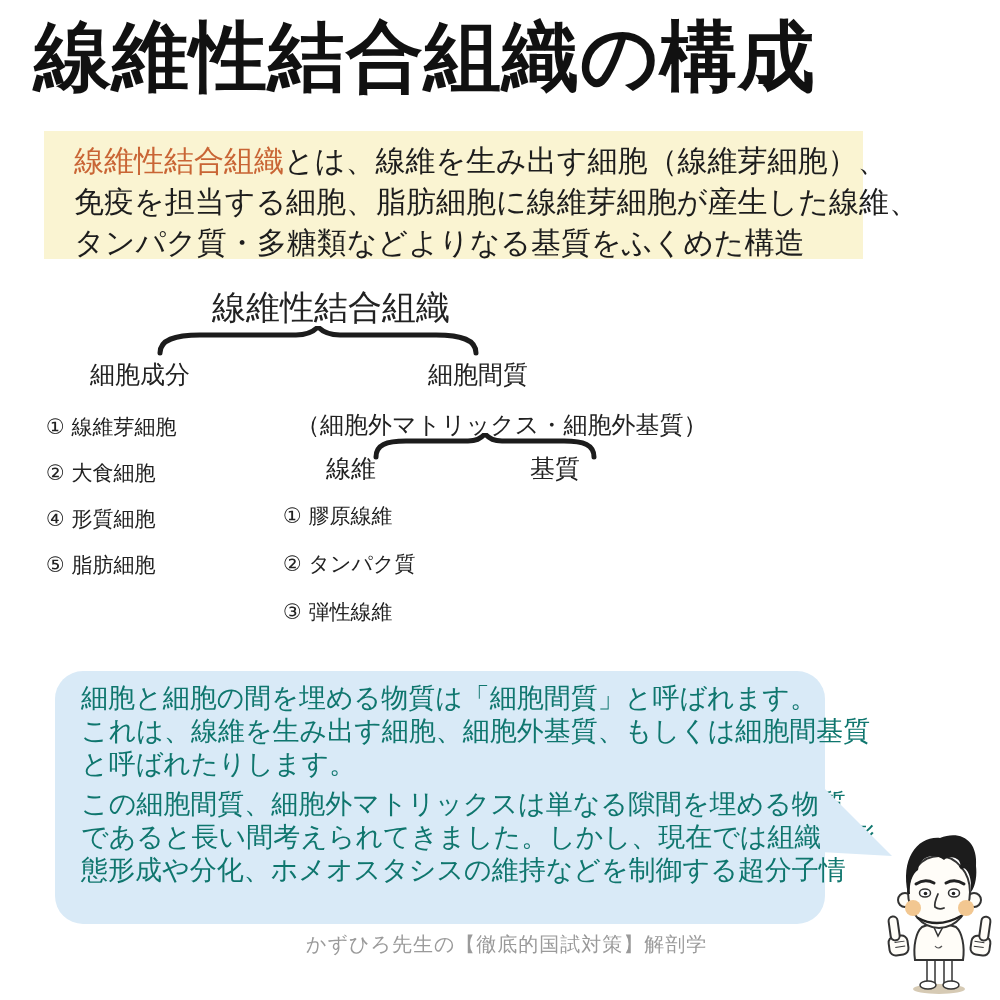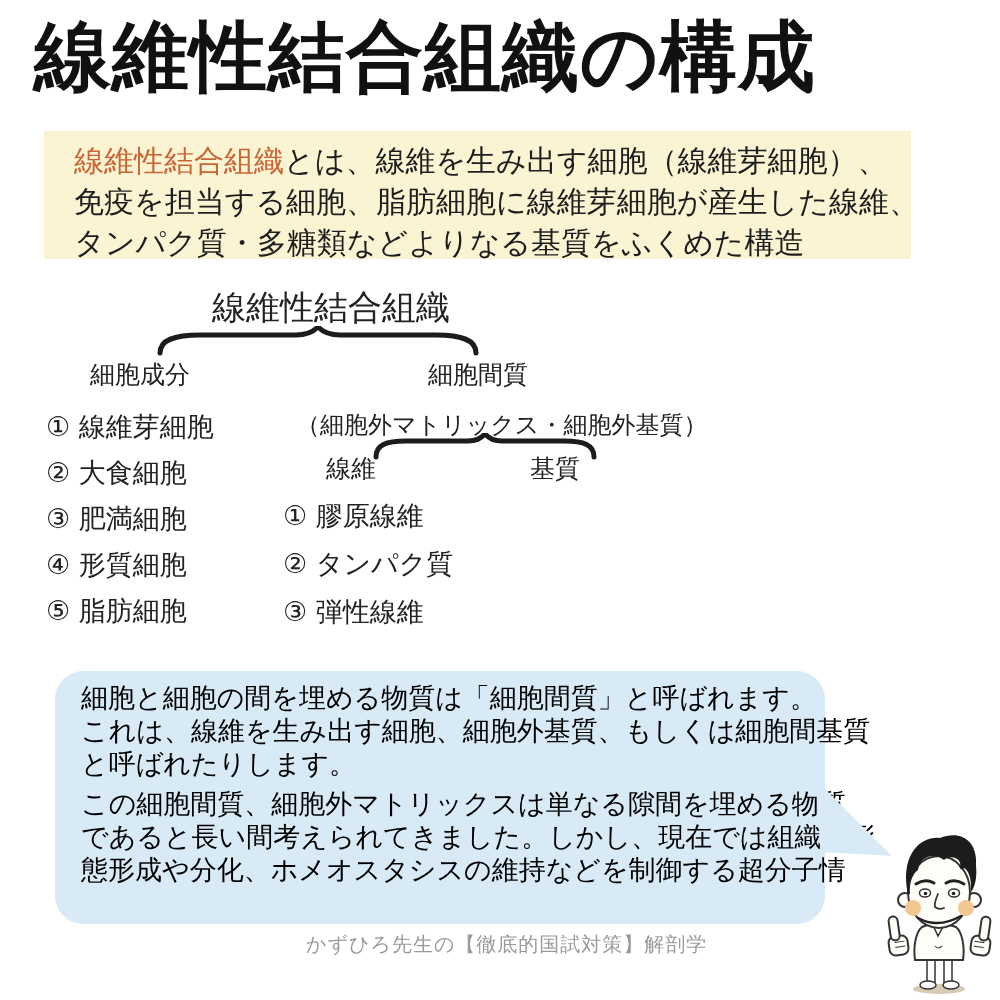--- a/index.html
+++ b/index.html
@@ -11,49 +11,48 @@
   .abs{position:absolute;}
   
   #page-title{
     left:34px;top:6px;font-size:77px;font-weight:bold;letter-spacing:1px;
     color:#111;white-space:nowrap;
   }
   
   #def-box{
     left:44px;top:131px;width:819px;height:128px;
     background:#faf4d2;
-    padding-left:48px;
   }
   #def-box .def-line{
     position:absolute;left:30px;font-size:30px;line-height:41px;white-space:nowrap;color:#1d1d1d;
   }
   #def-line1{top:9px;}
   #def-line2{top:50px;}
   #def-line3{top:91px;}
   .hl{color:#c96535;}
   
   .tree-label{font-size:25px;color:#222;white-space:nowrap;}
   #tree-root{left:212px;top:285px;font-size:34px;}
   #tree-cell-label{left:90px;top:358px;}
   #tree-matrix-label{left:428px;top:358px;}
   #tree-matrix-sub{left:296px;top:379px;font-size:24px;margin-top:30px;}
   #cell-list{left:46px;top:403px;}
   #cell-list .tree-item{height:46px;}
   #fiber-label{left:326px;top:452px;}
   #fiber-list{left:283px;top:492px;}
   #ground-label{left:530px;top:452px;}
   #ground-list{left:512px;top:492px;}
-  .tree-item{font-size:27px;line-height:48px;height:48px;white-space:nowrap;color:#222;}
+  .tree-item{font-size:21px;line-height:48px;height:48px;white-space:nowrap;color:#222;}
   .brace{stroke:#1c1c1c;stroke-width:5;fill:none;stroke-linecap:round;}
   
   #bubble{
     left:55px;top:671px;width:770px;height:253px;border-radius:28px;
     background:#d9eaf7;box-sizing:border-box;padding:10px 14px 8px 26px;
   }
-  .bubble-line{font-size:27px;line-height:33px;white-space:nowrap;color:#000000;}
+  .bubble-line{font-size:27px;line-height:33px;white-space:nowrap;color:#0f766e;}
   #bubble-para2{margin-top:7px;}
   #bubble-tail{left:818px;top:774px;}
   
   #footer-credit{
     left:306px;top:931px;font-size:20px;letter-spacing:1px;color:#9a9a9a;white-space:nowrap;
   }
   #character{left:880px;top:828px;}
 </style>
 </head>
 <body>
@@ -80,21 +79,20 @@
   <div class="abs tree-label" id="tree-matrix-label">細胞間質</div>
   <div class="abs tree-label" id="tree-matrix-sub">（細胞外マトリックス・細胞外基質）</div>
 
   <svg class="abs" style="left:372px;top:433px;" width="226" height="27" viewBox="0 0 226 27">
     <path class="brace" d="M4,24 C4,12 14,8 34,8 L96,8 C104,8 108,6 113,1 C118,6 122,8 130,8 L192,8 C212,8 222,12 222,24"></path>
   </svg>
 
   <div class="abs" id="cell-list">
     <div class="tree-item">① 線維芽細胞</div>
     <div class="tree-item">② 大食細胞</div>
-    <div class="tree-item">③ 肥満細胞</div>
     <div class="tree-item">④ 形質細胞</div>
     <div class="tree-item">⑤ 脂肪細胞</div>
   </div>
 
   <div class="abs tree-label" id="fiber-label">線維</div>
   <div class="abs" id="fiber-list">
     <div class="tree-item">① 膠原線維</div>
     <div class="tree-item">② タンパク質</div>
     <div class="tree-item">③ 弾性線維</div>
   </div>

